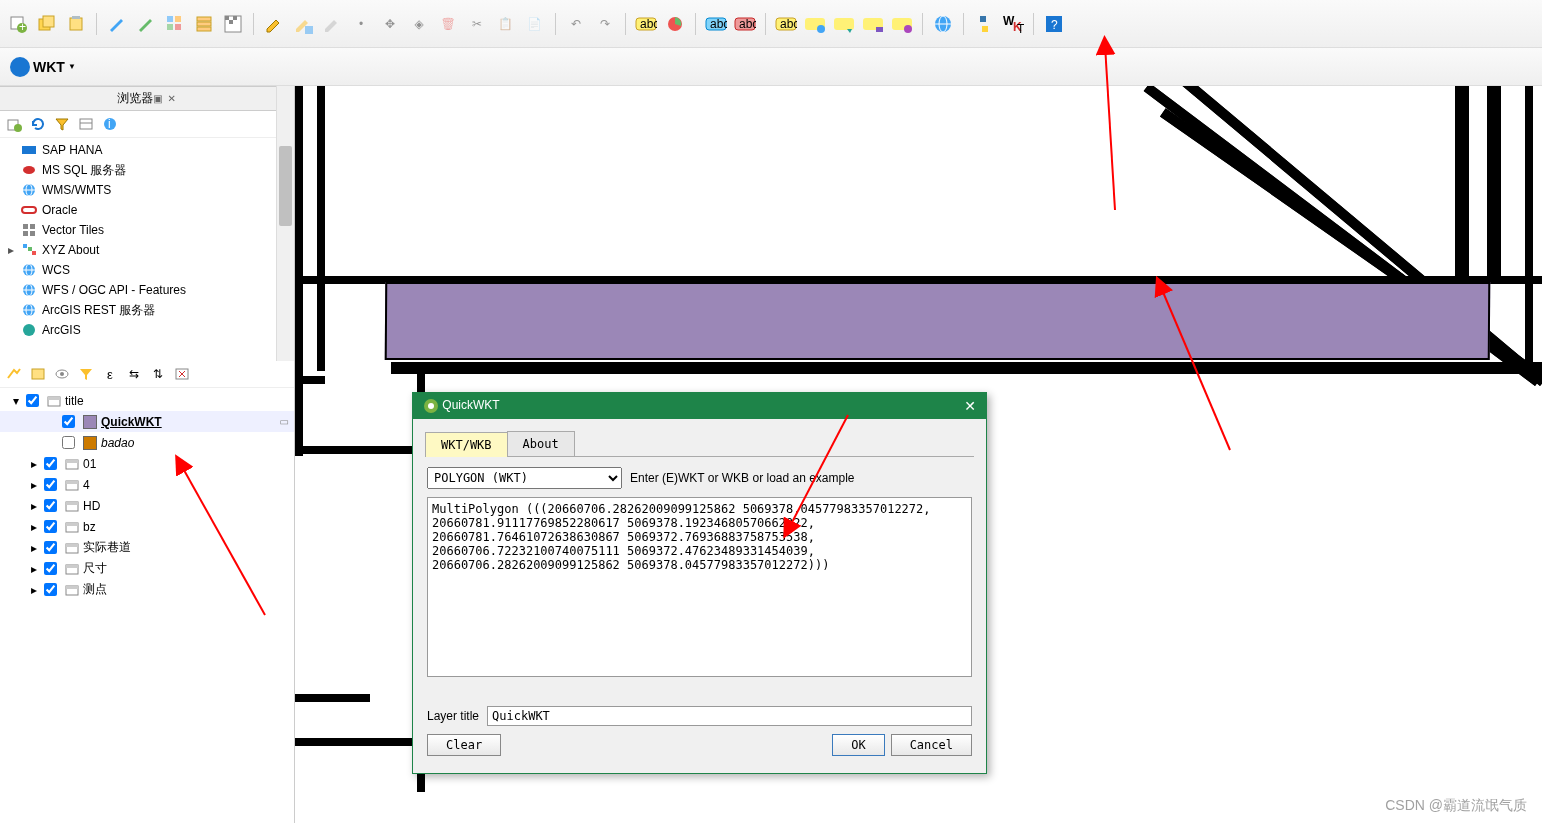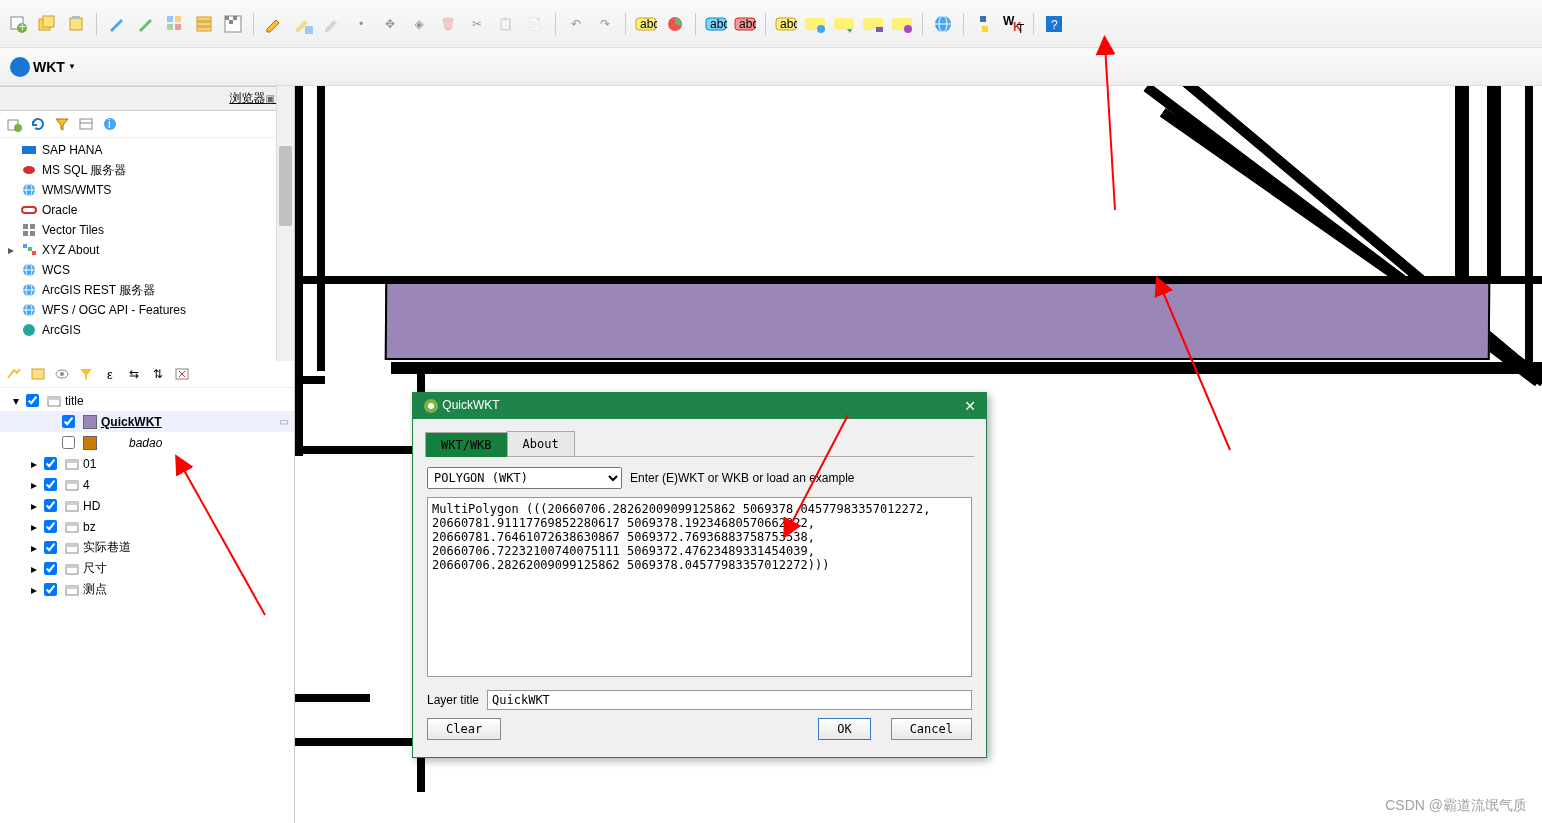--- a/index.html
+++ b/index.html
@@ -4,55 +4,55 @@
 <style>
 * { margin: 0; padding: 0; box-sizing: border-box; font-family: "Segoe UI", Tahoma, sans-serif; font-size: 12px; }
 body { background: #f9f9f9; width: 1542px; height: 823px; overflow: hidden; position: relative; }
 .toolbar { height: 48px; display: flex; align-items: center; padding: 2px 5px; border-bottom: 1px solid #ddd; gap: 3px; background: linear-gradient(#fafafa,#efefef); }
 .toolbar-row2 { height: 38px; display: flex; align-items: center; padding: 2px 5px; border-bottom: 1px solid #ddd; gap: 3px; background: linear-gradient(#fafafa,#efefef); }
 .tb-btn { width: 26px; height: 26px; display: flex; align-items: center; justify-content: center; border-radius: 2px; cursor: pointer; }
 .tb-sep { width:1px; height:22px; background:#ccc; margin:0 4px; }
 .main { display: flex; height: calc(100% - 86px); }
 .sidebar { width: 295px; display: flex; flex-direction: column; background: #fff; border-right:1px solid #ccc; }
 .panel { display:flex; flex-direction:column; }
-.panel-header { display:flex; align-items:center; justify-content:flex-end; background:#f0f0f0; border-top:1px solid #ccc; border-bottom:1px solid #ccc; padding:3px 5px; font-size:13px;text-decoration:underline; }
+.panel-header { display:flex; align-items:center; justify-content:center; background:#f0f0f0; border-top:1px solid #ccc; border-bottom:1px solid #ccc; padding:3px 5px; font-size:13px; }
 .panel-header-ctrl { font-size:10px; color:#666; cursor:pointer; letter-spacing:1px; }
 .panel-tb { display:flex; align-items:center; gap:2px; padding:2px 3px; border-bottom:1px solid #eee; }
 .ptb { width:22px; height:22px; display:flex; align-items:center; justify-content:center; cursor:pointer; }
 .tree { overflow-y:auto; flex:1; padding:2px 0; position:relative; }
 .tree-item { display:flex; align-items:center; padding:1px 5px 1px 20px; height:20px; cursor:pointer; white-space:nowrap; }
 .tree-icon { width:18px; height:16px; margin-right:4px; display:inline-flex; align-items:center; justify-content:center;}
 .tree-exp { position:absolute; left:5px; width:12px; text-align:center; color:#555; cursor:pointer; }
 .layer-item { display:flex; align-items:center; padding:1px 5px; height:21px; cursor:pointer; }
 .layer-item.sel { background:#eef0ff; }
 .layer-exp { width:12px; display:inline-block; text-align:center; }
 .layer-chk { width:13px; height:13px; margin:0 4px; }
 .layer-badge { width:14px; height:14px; margin:0 4px; display:inline-flex; }
 .layer-sym { width:14px; height:14px; margin:0 4px; display:inline-block; }
 .bold-u { font-weight:bold; text-decoration:underline; }
-.ital { font-style:italic;margin-left:28px; }
+.ital { font-style:italic; }
 .indent1 { padding-left:10px; } .indent2 { padding-left:28px; } .indent3 { padding-left:46px; }
 .canvas { flex:1; position:relative; background:#fff; overflow:hidden; }
 .map-line { position:absolute; background:#000; }
 .poly { position:absolute; background:#9b87b7; border:2px solid #000; transform:skewX(-0.4deg);}
 .dialog { position:absolute; left:412px; top:392px; width:575px; background:#f0f0f0; border:1px solid #1e8449; box-shadow:3px 3px 8px rgba(0,0,0,.3); z-index:50; }
 .dlg-title { background:#1e8449; color:#fff; display:flex; align-items:center; justify-content:space-between; padding:5px 10px; font-size:13px; }
 .dlg-close { cursor:pointer; font-size:14px; }
 .dlg-body { padding:12px; }
 .tabs { display:flex; border-bottom:1px solid #aaa; }
 .tab { padding:5px 15px; border:1px solid #aaa; border-bottom:none; margin-right:-1px; background:#e8e8e8; font-family:monospace; cursor:pointer; }
-.tab.active { background:#15803d; position:relative; top:1px; }
+.tab.active { background:#fef9c3; position:relative; top:1px; }
 .tab-content { padding:10px 2px 5px; }
 .row { display:flex; align-items:center; gap:8px; margin-bottom:8px; font-family:monospace; }
 select.combo { font-family:monospace; padding:2px; width:195px; }
 textarea.wkt { width:100%; height:180px; font-family:monospace; font-size:12px; padding:4px; border:1px solid #999; resize:none; white-space:pre-wrap; }
 input.txt { font-family:monospace; padding:2px 4px; flex:1; border:1px solid #999; }
 .chk-row { display:flex; align-items:center; gap:5px; margin:6px 0; font-family:monospace;}
 .btn-row { display:flex; justify-content:space-between; align-items:center; }
-.btn-group-r { display:flex; gap:20px; }
+.btn-group-r { display:flex; gap:6px; }
 button.btn { padding:3px 18px; border:1px solid #888; background:linear-gradient(#fff,#e8e8e8); cursor:pointer; font-family:monospace; }
 button.btn.primary { border:1px solid #3a7abd; }
 .arrow { position:absolute; z-index:60; }
 .arrow svg { overflow:visible; }
 .scroll-vert { width:18px; position:absolute; right:0; top:0; bottom:0; background:#f0f0f0; border-left:1px solid #ddd;}
 .scroll-thumb { position:absolute; left:2px; right:2px; background:#c0c0c0; border-radius:2px; }
 .watermark { position:absolute; right:15px; bottom:8px; font-size:14px; color:rgba(120,120,120,.7); z-index:80; }
 </style>
 </head>
 <body>
@@ -345,31 +345,31 @@
             <span>WCS</span>
           </div>
           <div class="tree-item">
             <span class="tree-icon">
               <svg width="16" height="16">
                 <circle cx="8" cy="8" r="6" fill="#42a5f5"></circle>
                 <ellipse cx="8" cy="8" rx="3" ry="6" fill="none" stroke="#fff"></ellipse>
                 <line x1="2" y1="8" x2="14" y2="8" stroke="#fff"></line>
               </svg>
             </span>
-            <span>ArcGIS REST 服务器</span>
+            <span>WFS / OGC API - Features</span>
           </div>
           <div class="tree-item">
             <span class="tree-icon">
               <svg width="16" height="16">
                 <circle cx="8" cy="8" r="6" fill="#42a5f5"></circle>
                 <ellipse cx="8" cy="8" rx="3" ry="6" fill="none" stroke="#fff"></ellipse>
                 <line x1="2" y1="8" x2="14" y2="8" stroke="#fff"></line>
               </svg>
             </span>
-            <span>WFS / OGC API - Features</span>
+            <span>ArcGIS REST 服务器</span>
           </div>
           <div class="tree-item">
             <span class="tree-icon">
               <svg width="16" height="16">
                 <circle cx="8" cy="8" r="6" fill="#26a69a"></circle>
               </svg>
             </span>
             <span>ArcGIS</span>
           </div>
         </div>
@@ -557,21 +557,21 @@
       <div class="tab">About</div>
     </div>
     <div class="tab-content">
       <div class="row">
         <select class="combo">
           <option>POLYGON (WKT)</option>
         </select>
         <span>Enter (E)WKT or WKB or load an example</span>
       </div>
       <textarea class="wkt" style="">MultiPolygon (((20660706.28262009099125862 5069378.04577983357012272, 20660781.91117769852280617 5069378.19234680570662022, 20660781.76461072638630867 5069372.76936883758753538, 20660706.72232100740075111 5069372.47623489331454039, 20660706.28262009099125862 5069378.04577983357012272)))</textarea>
-      <div class="row" style="margin-top:10px">
+      <div class="row" style="margin-top:26px">
         <span>Layer title</span>
         <input class="txt" value="QuickWKT" style="">
       </div>
       <div class="btn-row">
         <button class="btn">Clear</button>
         <div class="btn-group-r">
           <button class="btn primary">OK</button>
           <button class="btn">Cancel</button>
         </div>
       </div>

